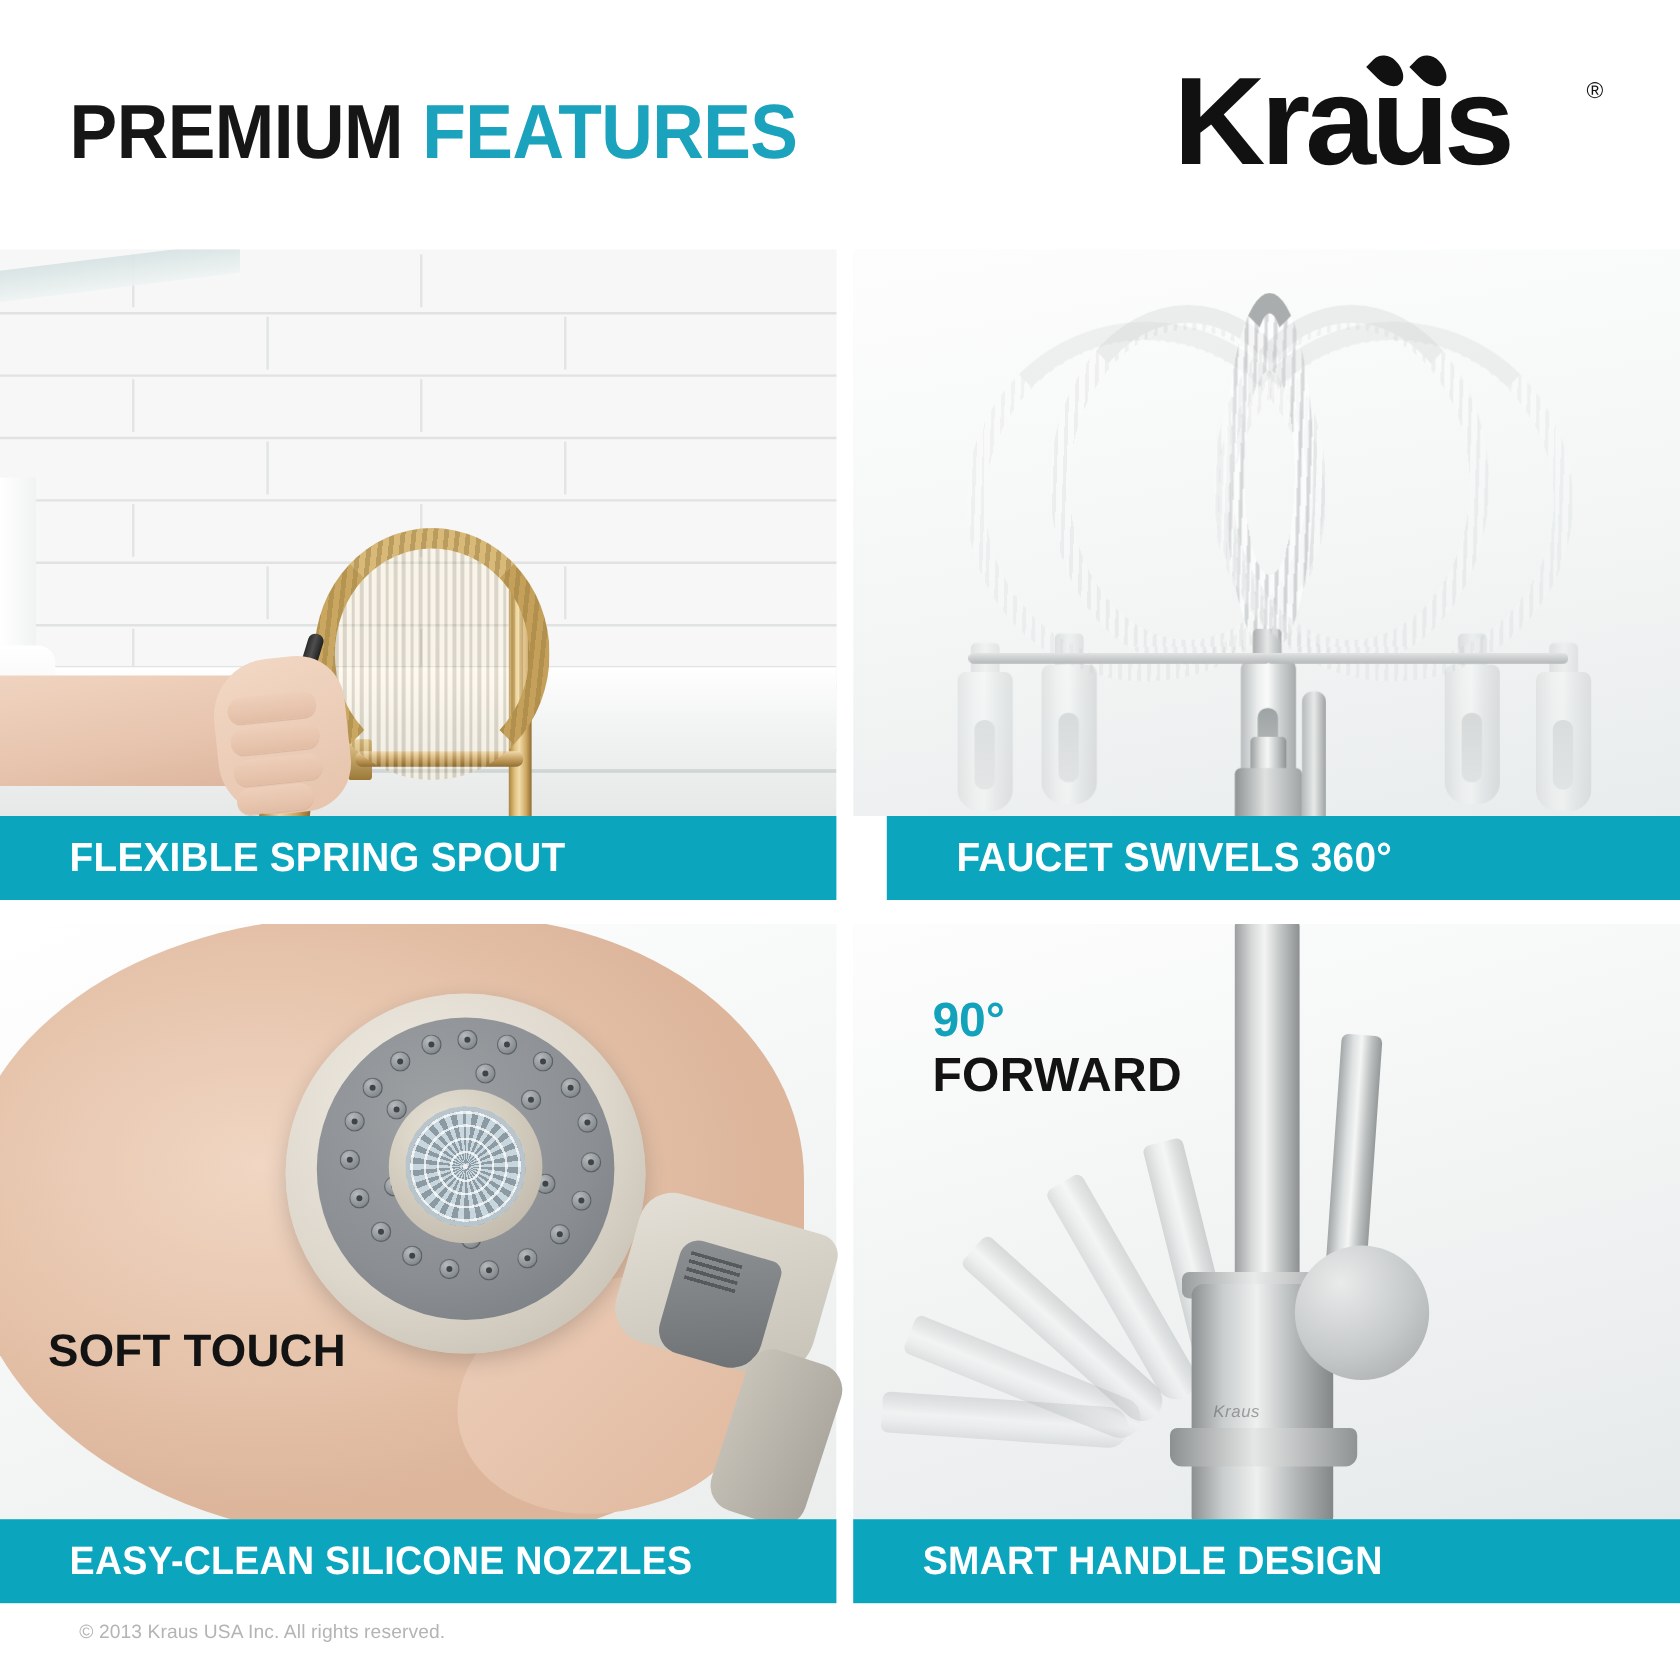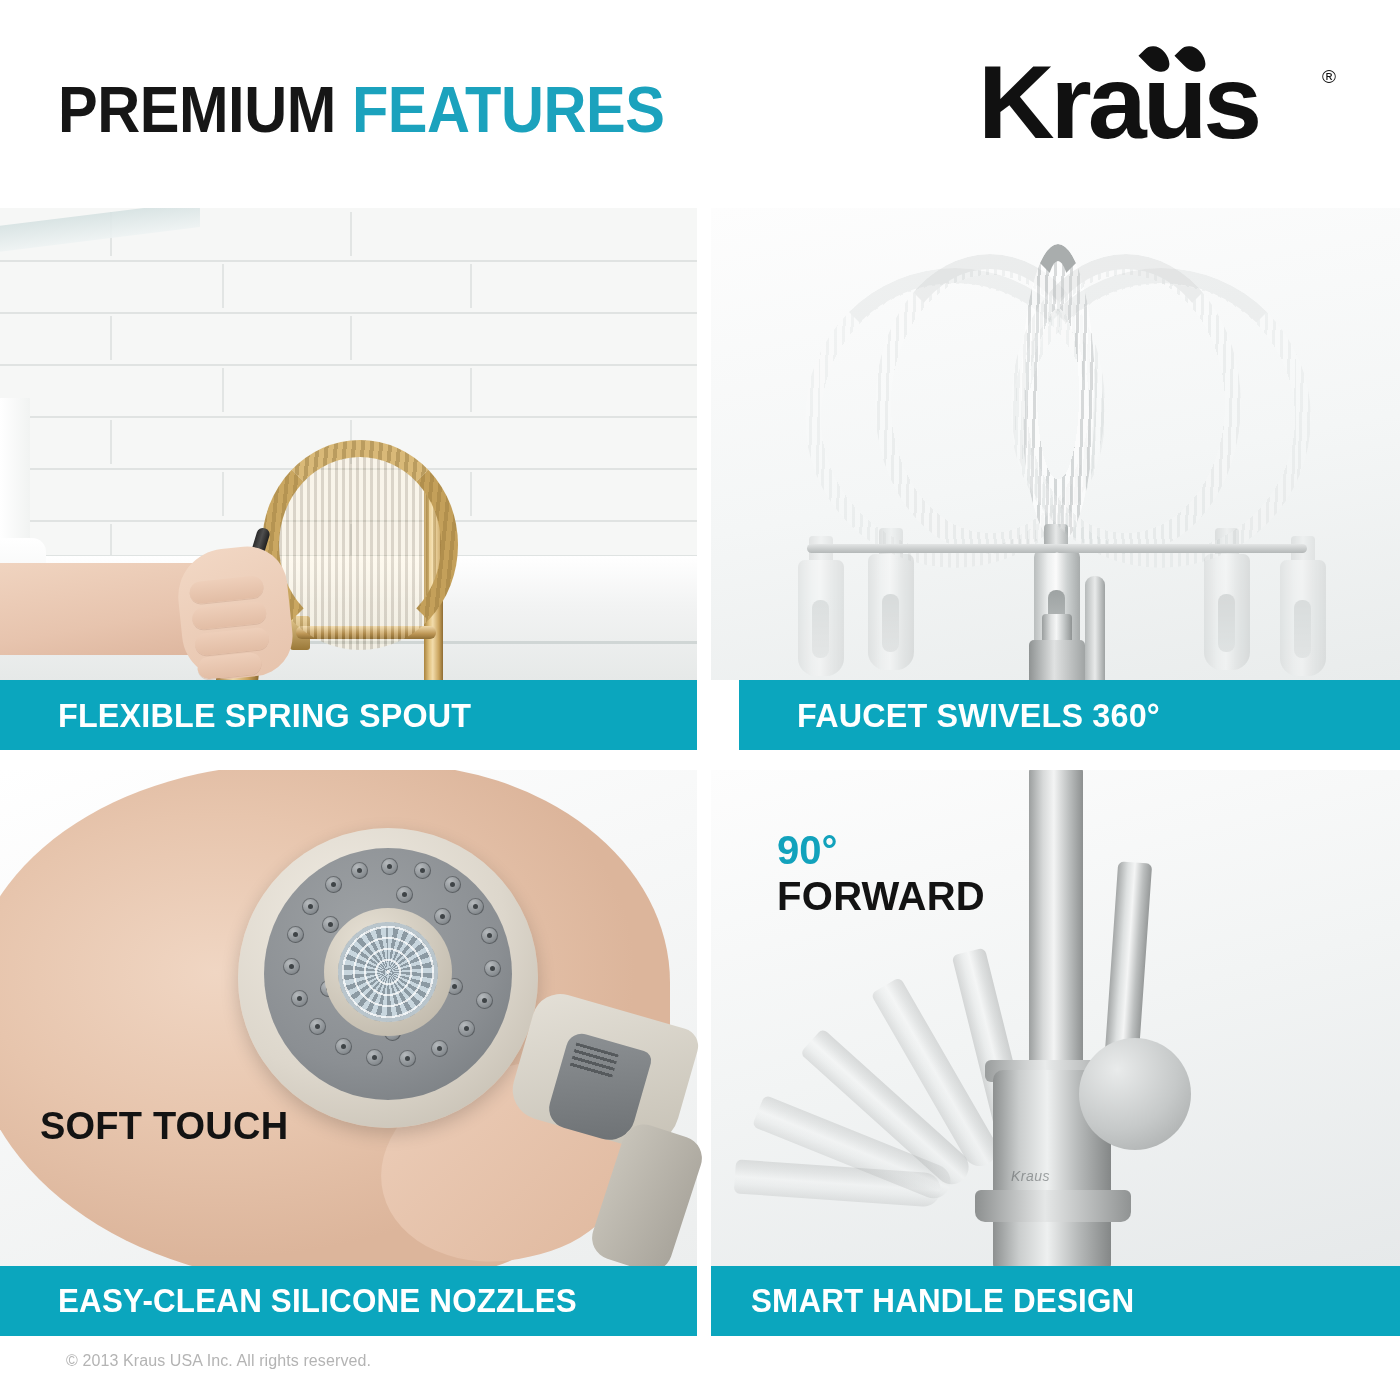--- a/index.html
+++ b/index.html
@@ -94,21 +94,21 @@
   .caption {
     position: absolute;
     background: #0BA6BE;
     display: flex;
     align-items: center;
     box-sizing: border-box;
   }
   .c-tl { left: 0;    top: 680px;  width: 697px; height: 70px;  padding-left: 58px; }
   .c-tr { left: 711px; top: 680px;  width: 689px; height: 70px;  padding-left: 58px; margin-left: 28px; }
   .c-bl { left: 0;    top: 1266px; width: 697px; height: 70px;  padding-left: 58px; }
-  .c-br { left: 711px; top: 1266px; width: 689px; height: 70px;  padding-left: 40px; }
+  .c-br { left: 711px; top: 1266px; width: 689px; height: 70px;  padding-left: 58px; }
   .caption-text {
     color: #ffffff;
     font-size: 34px;
     font-weight: bold;
     letter-spacing: 0.2px;
     white-space: nowrap;
     transform: scaleX(0.95);
     transform-origin: left center;
   }
   .c-bl .caption-text, .c-br .caption-text { font-size: 33px; }

